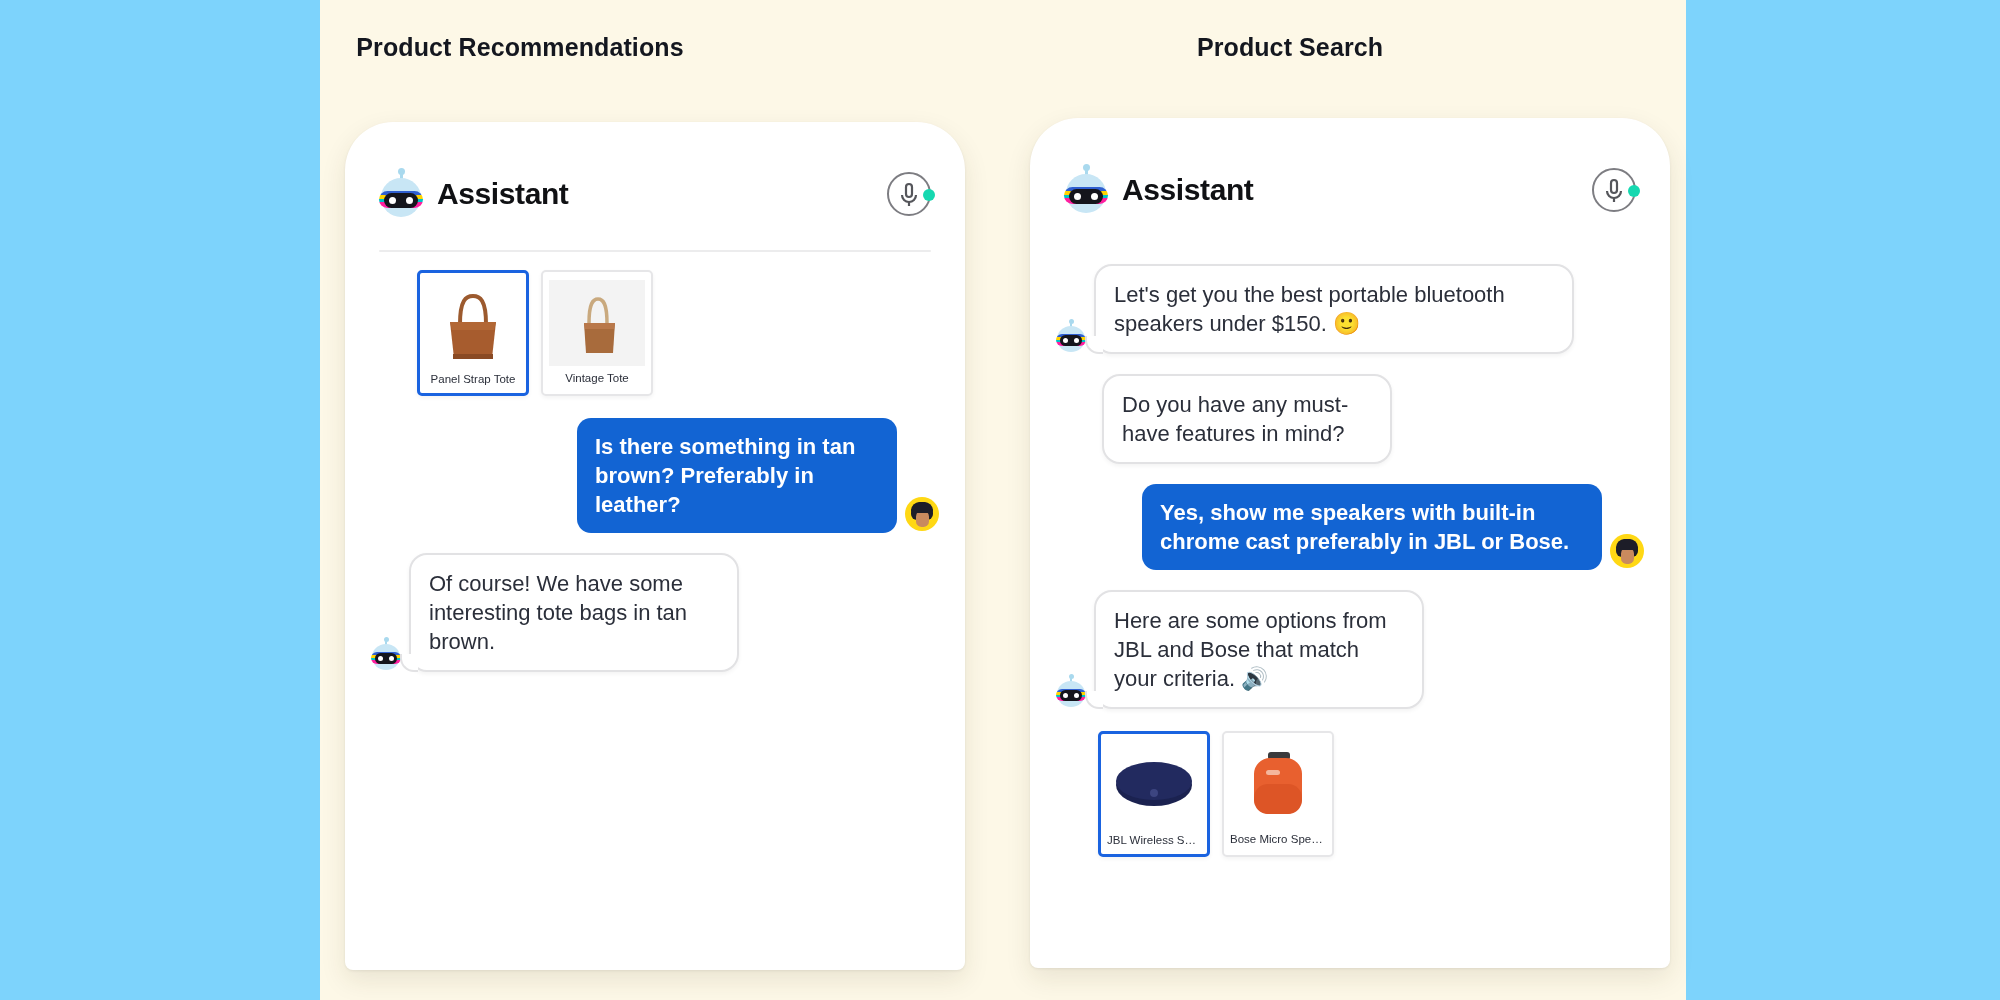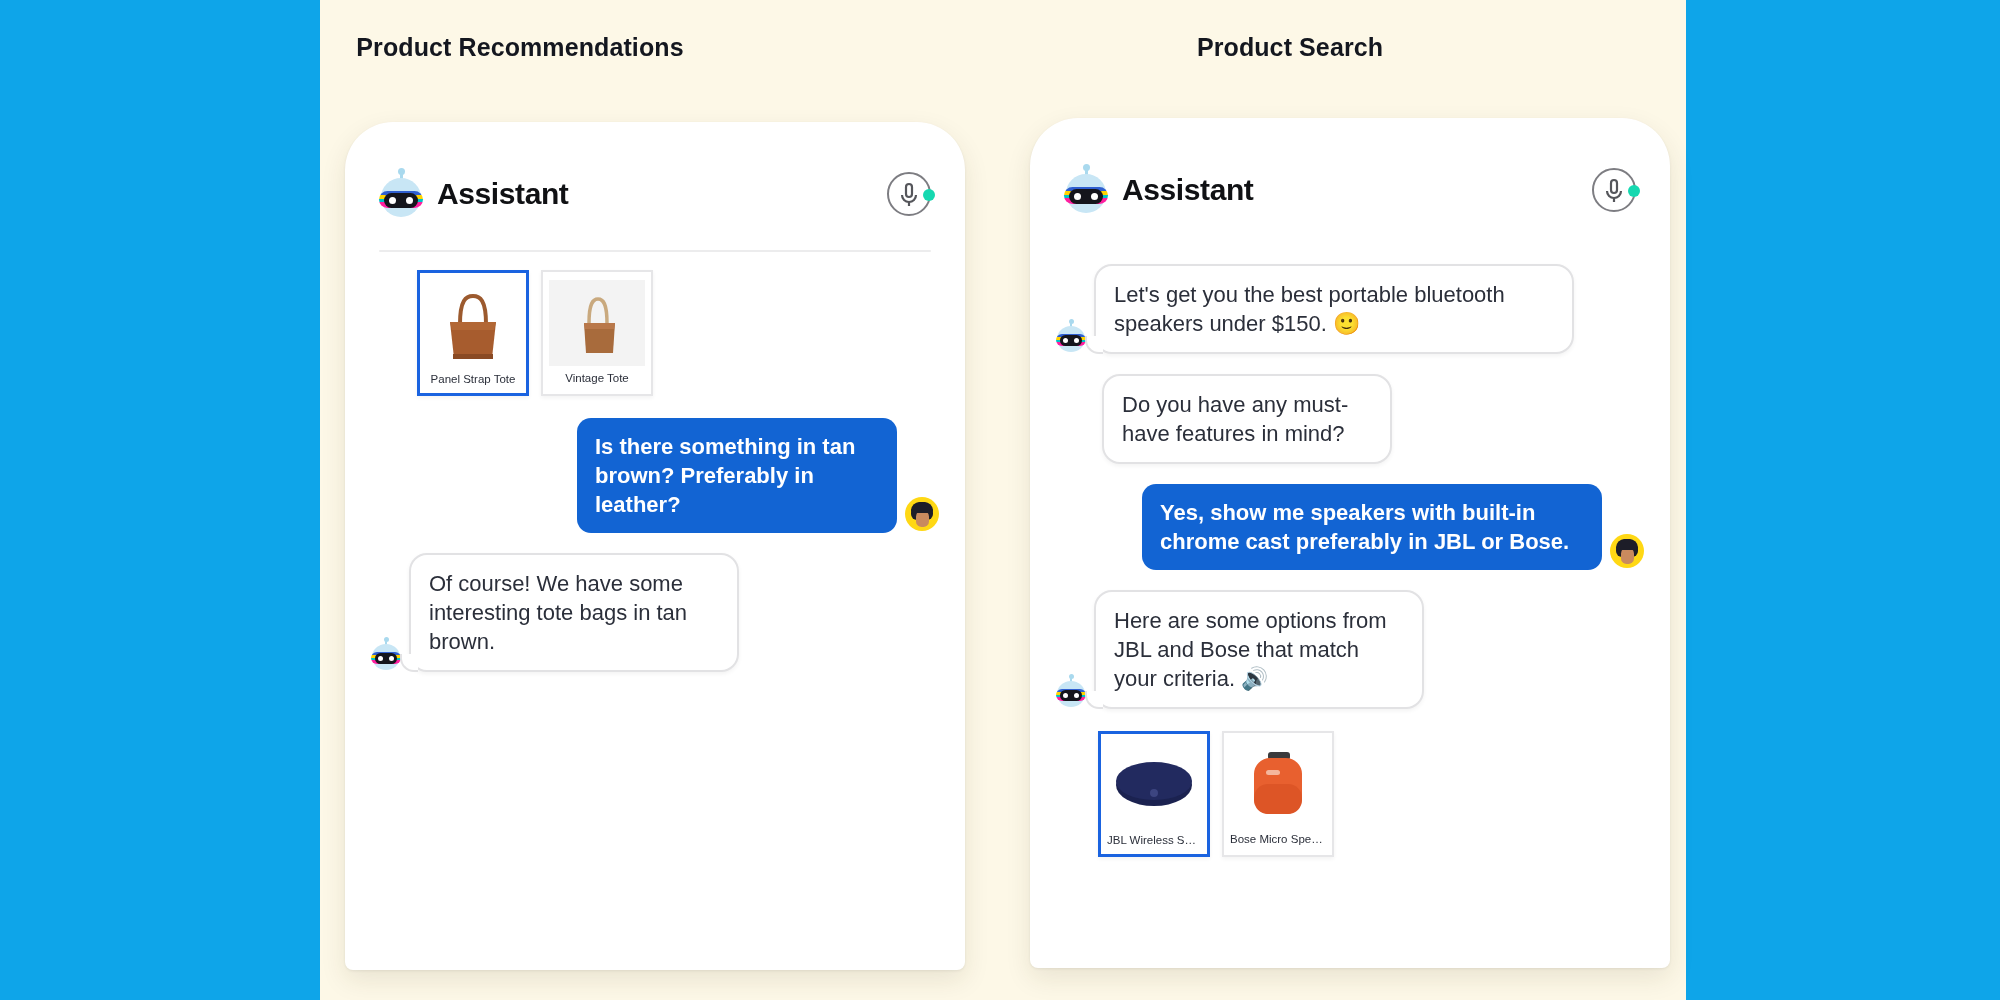--- a/index.html
+++ b/index.html
@@ -2,21 +2,21 @@
 <html><head>
 <meta charset="utf-8">
 <style>
   html,body{margin:0;padding:0;}
   body{
     width:2000px;height:1000px;
     background:#ffffff;
     font-family:"Liberation Sans", sans-serif;
     overflow:hidden;
   }
-  .stage{position:relative;width:2000px;height:1000px;background:#0ea5e9;}
+  .stage{position:relative;width:2000px;height:1000px;background:#7dd3fc;}
   .cream{
     position:absolute;left:320px;top:0;width:1366px;height:1000px;
     background:#fdf8e7;
   }
   .panel-title{
     position:absolute;
     font-size:25px;font-weight:bold;color:#14171f;
     letter-spacing:.1px;white-space:nowrap;
     text-align:center;
   }
@@ -129,21 +129,21 @@
     width:16px;height:16px;background:#ffffff;
     border-left:2px solid #e2e2e4;border-bottom:2px solid #e2e2e4;
     border-radius:0 0 0 14px;
   }
   .bubble.user{
     background:#1264d3;color:#ffffff;font-weight:bold;
     margin-right:8px;border-radius:14px;
   }
   .cards{display:flex;gap:12px;padding:2px 0 22px 46px;}
   .card{
-    width:112px;background:#fff;border:2px solid #e6e6e8;border-radius:0;
+    width:112px;background:#fff;border:2px solid #e6e6e8;border-radius:5px;
     padding:8px 6px 4px 6px;box-sizing:border-box;
     display:flex;flex-direction:column;align-items:center;
     box-shadow:0 2px 4px rgba(0,0,0,.05);
   }
   .card.sel{border:3px solid #1a63e0;}
   .card .ph{height:86px;width:100%;display:flex;align-items:center;justify-content:center;}
   .card .lbl{
     font-size:11.5px;color:#2b2f3a;text-align:center;margin-top:6px;margin-bottom:4px;
     white-space:nowrap;overflow:hidden;text-overflow:ellipsis;max-width:100%;
   }

